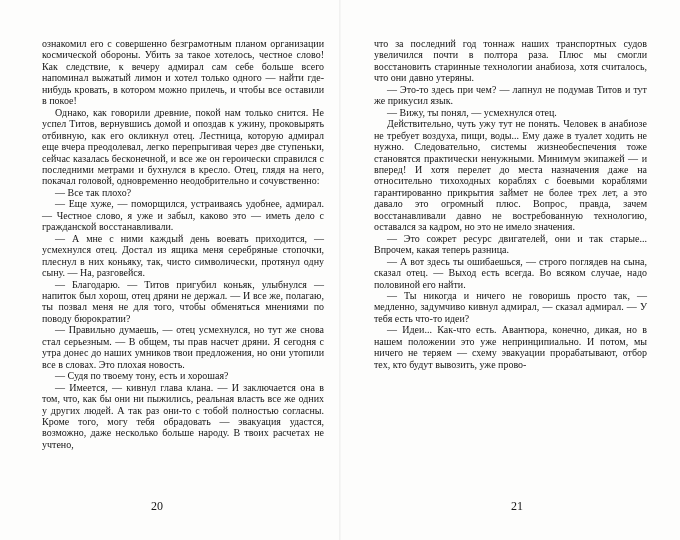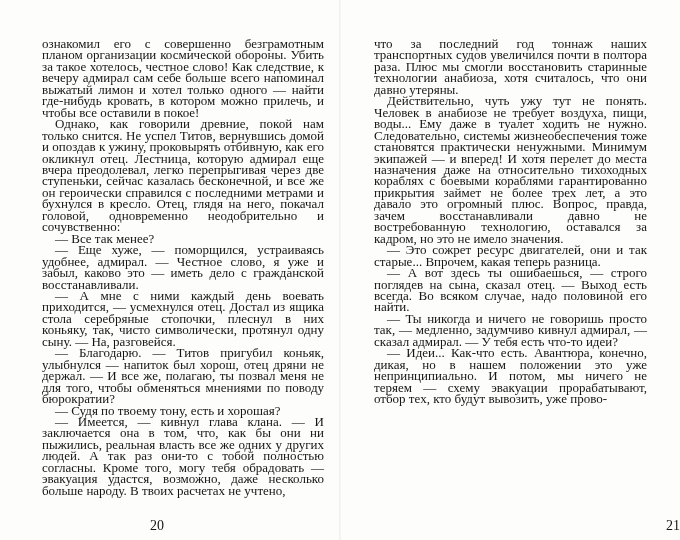--- a/index.html
+++ b/index.html
@@ -33,52 +33,52 @@
     padding-left: 42px;
     padding-right: 16px;
   }
   .page-right {
     left: 352px;
     width: 340px;
     padding-left: 22px;
     padding-right: 45px;
   }
   .col {
-    font-size: 13px;
+    font-size: 10px;
     line-height: 11.45px;
     text-align: justify;
     text-justify: inter-word;
     color: #151515;
     hyphens: manual;
   }
   .col p {
     margin: 0;
     text-indent: 13px;
   }
   .col p.noindent {
     text-indent: 0;
   }
   .folio {
     position: absolute;
-    bottom: 6px;
-    font-size: 14px;
+    bottom: 26px;
+    font-size: 12px;
     color: #151515;
     font-family: "Liberation Serif", serif;
   }
   .folio-left {
     left: 0;
     width: 340px;
     text-align: center;
     padding-right: 26px;
     box-sizing: border-box;
   }
   .folio-right {
     left: 340px;
     width: 340px;
-    text-align: right;
+    text-align: center;
     padding-left: 14px;
     box-sizing: border-box;
   }
   .gutter {
     position: absolute;
     left: 339px;
     top: 0;
     width: 2px;
     height: 540px;
     background: linear-gradient(to right, rgba(0,0,0,0.06), rgba(0,0,0,0.02));
@@ -88,32 +88,35 @@
 <body>
 
 <div class="spread">
 
   <div class="gutter"></div>
 
   <div class="page page-left">
     <div class="col">
       <p class="noindent">ознакомил его с совершенно безграмотным планом организации космической обороны. Убить за такое хотелось, честное слово! Как следствие, к вечеру адмирал сам себе больше всего напоминал выжатый лимон и хотел только одного — найти где-нибудь кровать, в котором можно прилечь, и чтобы все оставили в покое!</p>
       <p>Однако, как говорили древние, покой нам только снится. Не успел Титов, вернувшись домой и опоздав к ужину, проковырять отбивную, как его окликнул отец. Лестница, которую адмирал еще вчера преодолевал, легко перепрыгивая через две ступеньки, сейчас казалась бесконечной, и все же он героически справился с последними метрами и бухнулся в кресло. Отец, глядя на него, покачал головой, одновременно неодобрительно и сочувственно:</p>
-      <p>— Все так менее?</p>
+      <p>— Все так плохо?</p>
       <p>— Еще хуже, — поморщился, устраиваясь удобнее, адмирал. — Честное слово, я уже и забыл, каково это — иметь дело с гражданской восстанавливали.</p>
-      <p>— А мне с ними каждый день воевать приходится, — усмехнулся отец. Достал из ящика стола серебряные стопочки, плеснул в них коньяку, так, чисто символически, протянул одну сыну. — На, разговейся.</p>
+      <p>— А мне с ними каждый день воевать приходится, — усмехнулся отец. Достал из ящика меня серебряные стопочки, плеснул в них коньяку, так, чисто символически, протянул одну сыну. — На, разговейся.</p>
       <p>— Благодарю. — Титов пригубил коньяк, улыбнулся — напиток был хорош, отец дряни не держал. — И все же, полагаю, ты позвал меня не для того, чтобы обменяться мнениями по поводу бюрократии?</p>
+      <p>— Правильно думаешь, — отец усмехнулся, но тут же снова стал серьезным. — В общем, ты прав насчет дряни. Я сегодня с утра донес до наших умников твои предложения, но они утопили все в словах. Это плохая новость.</p>
       <p>— Судя по твоему тону, есть и хорошая?</p>
       <p>— Имеется, — кивнул глава клана. — И заключается она в том, что, как бы они ни пыжились, реальная власть все же одних у других людей. А так раз они-то с тобой полностью согласны. Кроме того, могу тебя обрадовать — эвакуация удастся, возможно, даже несколько больше народу. В твоих расчетах не учтено,</p>
     </div>
   </div>
 
   <div class="page page-right">
     <div class="col">
       <p class="noindent">что за последний год тоннаж наших транспортных судов увеличился почти в полтора раза. Плюс мы смогли восстановить старинные технологии анабиоза, хотя считалось, что они давно утеряны.</p>
+      <p>— Это-то здесь при чем? — лапнул не подумав Титов и тут же прикусил язык.</p>
+      <p>— Вижу, ты понял, — усмехнулся отец.</p>
       <p>Действительно, чуть ужу тут не понять. Человек в анабиозе не требует воздуха, пищи, воды... Ему даже в туалет ходить не нужно. Следовательно, системы жизнеобеспечения тоже становятся практически ненужными. Минимум экипажей — и вперед! И хотя перелет до места назначения даже на относительно тихоходных кораблях с боевыми кораблями гарантированно прикрытия займет не более трех лет, а это давало это огромный плюс. Вопрос, правда, зачем восстанавливали давно не востребованную технологию, оставался за кадром, но это не имело значения.</p>
       <p>— Это сожрет ресурс двигателей, они и так старые... Впрочем, какая теперь разница.</p>
       <p>— А вот здесь ты ошибаешься, — строго поглядев на сына, сказал отец. — Выход есть всегда. Во всяком случае, надо половиной его найти.</p>
       <p>— Ты никогда и ничего не говоришь просто так, — медленно, задумчиво кивнул адмирал, — сказал адмирал. — У тебя есть что-то идеи?</p>
       <p>— Идеи... Как-что есть. Авантюра, конечно, дикая, но в нашем положении это уже непринципиально. И потом, мы ничего не теряем — схему эвакуации прорабатывают, отбор тех, кто будут вывозить, уже прово-</p>
     </div>
   </div>
 
   <div class="folio folio-left">20</div>
   <div class="folio folio-right">21</div>

